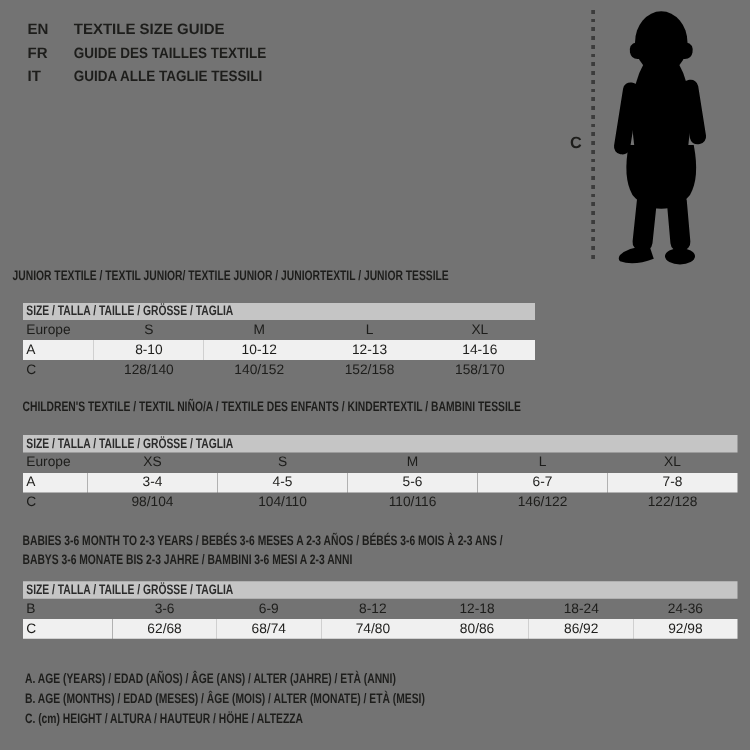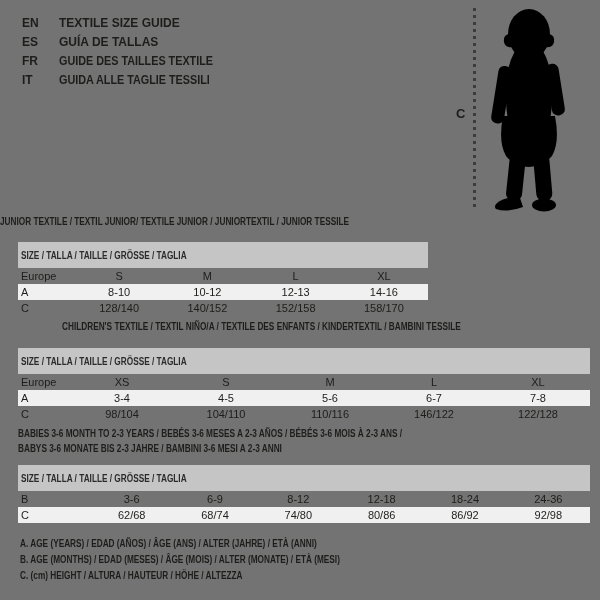--- a/index.html
+++ b/index.html
@@ -20,51 +20,47 @@
   
   .measure-line{
     position:absolute;left:473px;top:8px;width:3px;height:201px;
     background:repeating-linear-gradient(to bottom,#3c3c3c 0 3px,transparent 3px 7px);
   }
   .measure-label{position:absolute;left:456px;top:106px;font-size:13px;font-weight:bold;}
   .baby-svg{position:absolute;left:484px;top:6px;}
 
   
   .sec-title{position:absolute;font-size:11px;font-weight:bold;line-height:15px;}
-  .t1-title{left:0;top:214px;}
-  .t2-title{left:18px;top:319px;margin-left:44px;}
+  .t1-title{left:10px;top:214px;}
+  .t2-title{left:18px;top:319px;}
   .t3-title{left:18px;top:426px;}
 
   
   .sizetable{position:absolute;border-collapse:collapse;table-layout:fixed;}
   .sizetable td{font-size:11px;height:16px;padding:0;text-align:center;vertical-align:middle;color:#1d1d1b;overflow:hidden;}
   .sizetable td.lbl{text-align:left;padding-left:3px;}
-  .sizetable tr.bar td{background:#c5c5c5;height:26px;text-align:left;padding-left:3px;font-weight:bold;color:#2b2b2b;}
+  .sizetable tr.bar td{background:#c5c5c5;height:14px;text-align:left;padding-left:3px;font-weight:bold;color:#2b2b2b;}
   .sizetable tr.stripe td{background:#f0f0f0;}
   .table-1{left:18px;top:242px;width:410px;}
   .table-2{left:18px;top:348px;width:572px;}
   .table-3{left:18px;top:465px;width:572px;}
 
   
   .footnotes{position:absolute;left:20px;top:535px;}
   .footnote{font-size:11px;font-weight:bold;height:16px;line-height:16px;}
 </style>
 </head>
 <body>
 
 <div class="page">
 
   <div class="lang-block">
     <div class="lang-row">
       <span class="lang-code">EN</span>
       <span class="lang-title">TEXTILE SIZE GUIDE</span>
-    </div>
-    <div class="lang-row">
-      <span class="lang-code">ES</span>
-      <span class="lang-title">GUÍA DE TALLAS</span>
     </div>
     <div class="lang-row">
       <span class="lang-code">FR</span>
       <span class="lang-title cond90">GUIDE DES TAILLES TEXTILE</span>
     </div>
     <div class="lang-row">
       <span class="lang-code">IT</span>
       <span class="lang-title cond90">GUIDA ALLE TAGLIE TESSILI</span>
     </div>
   </div>

